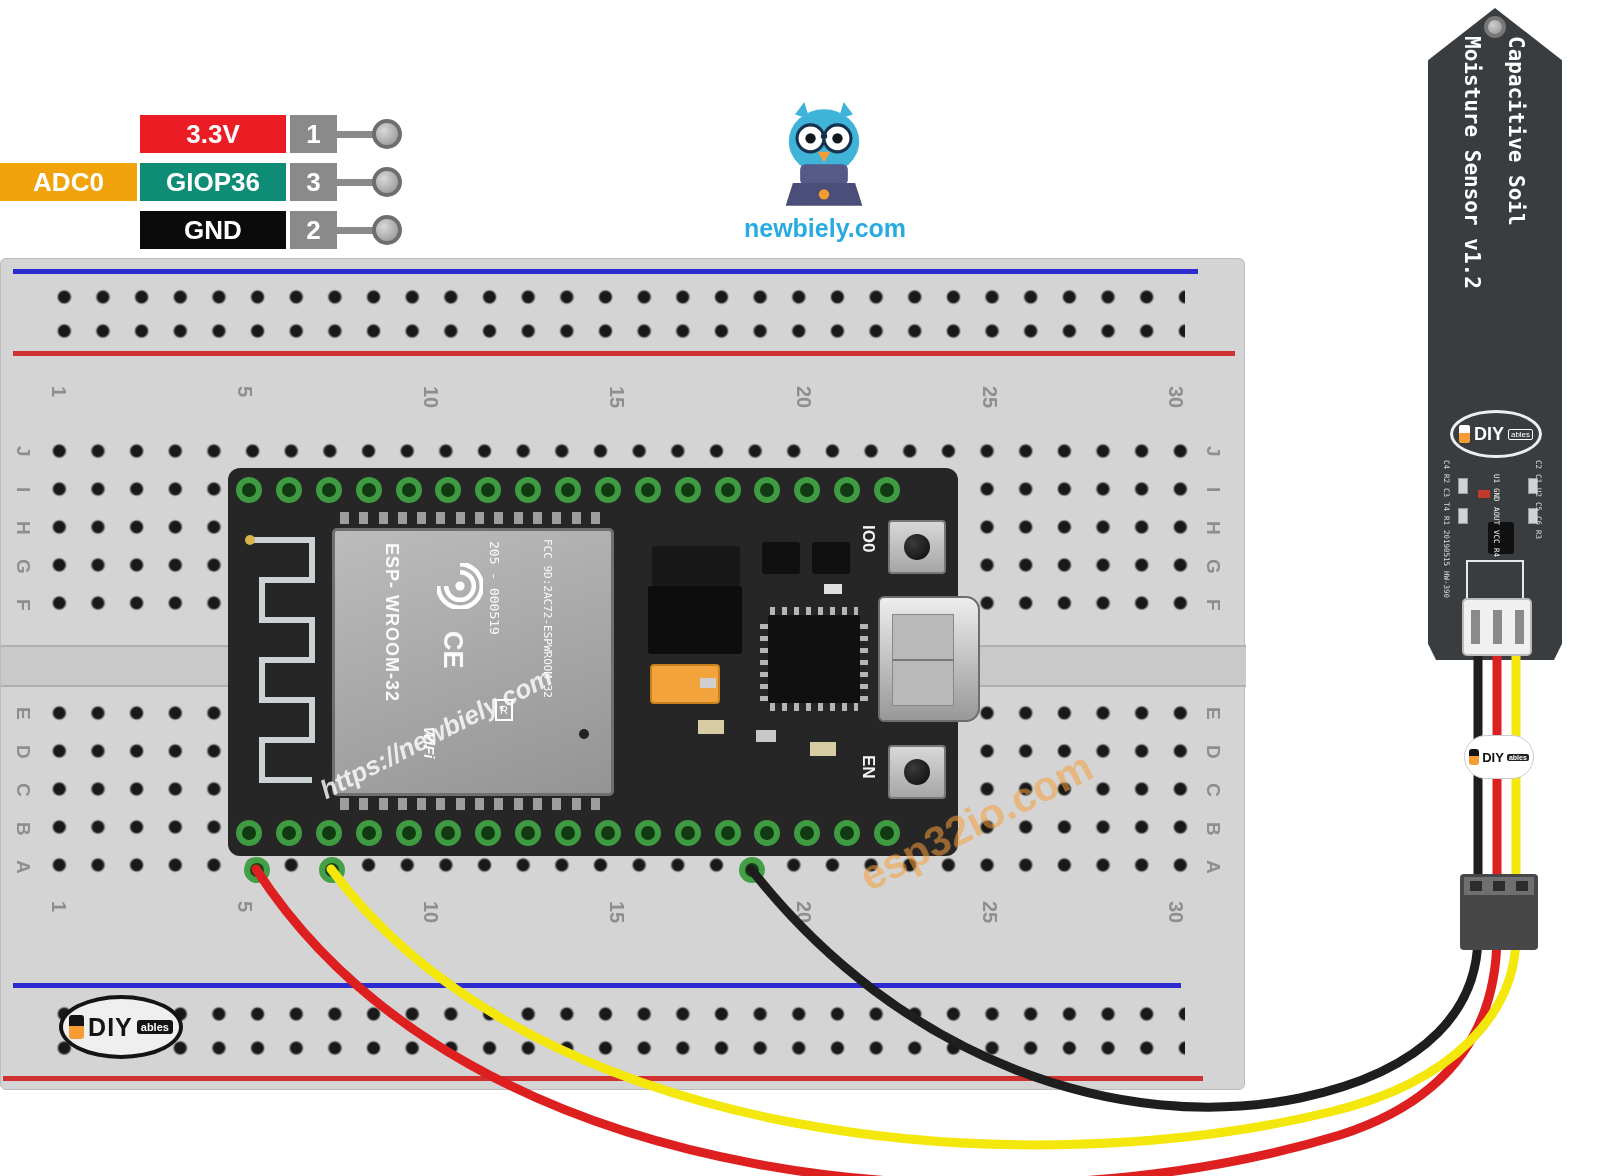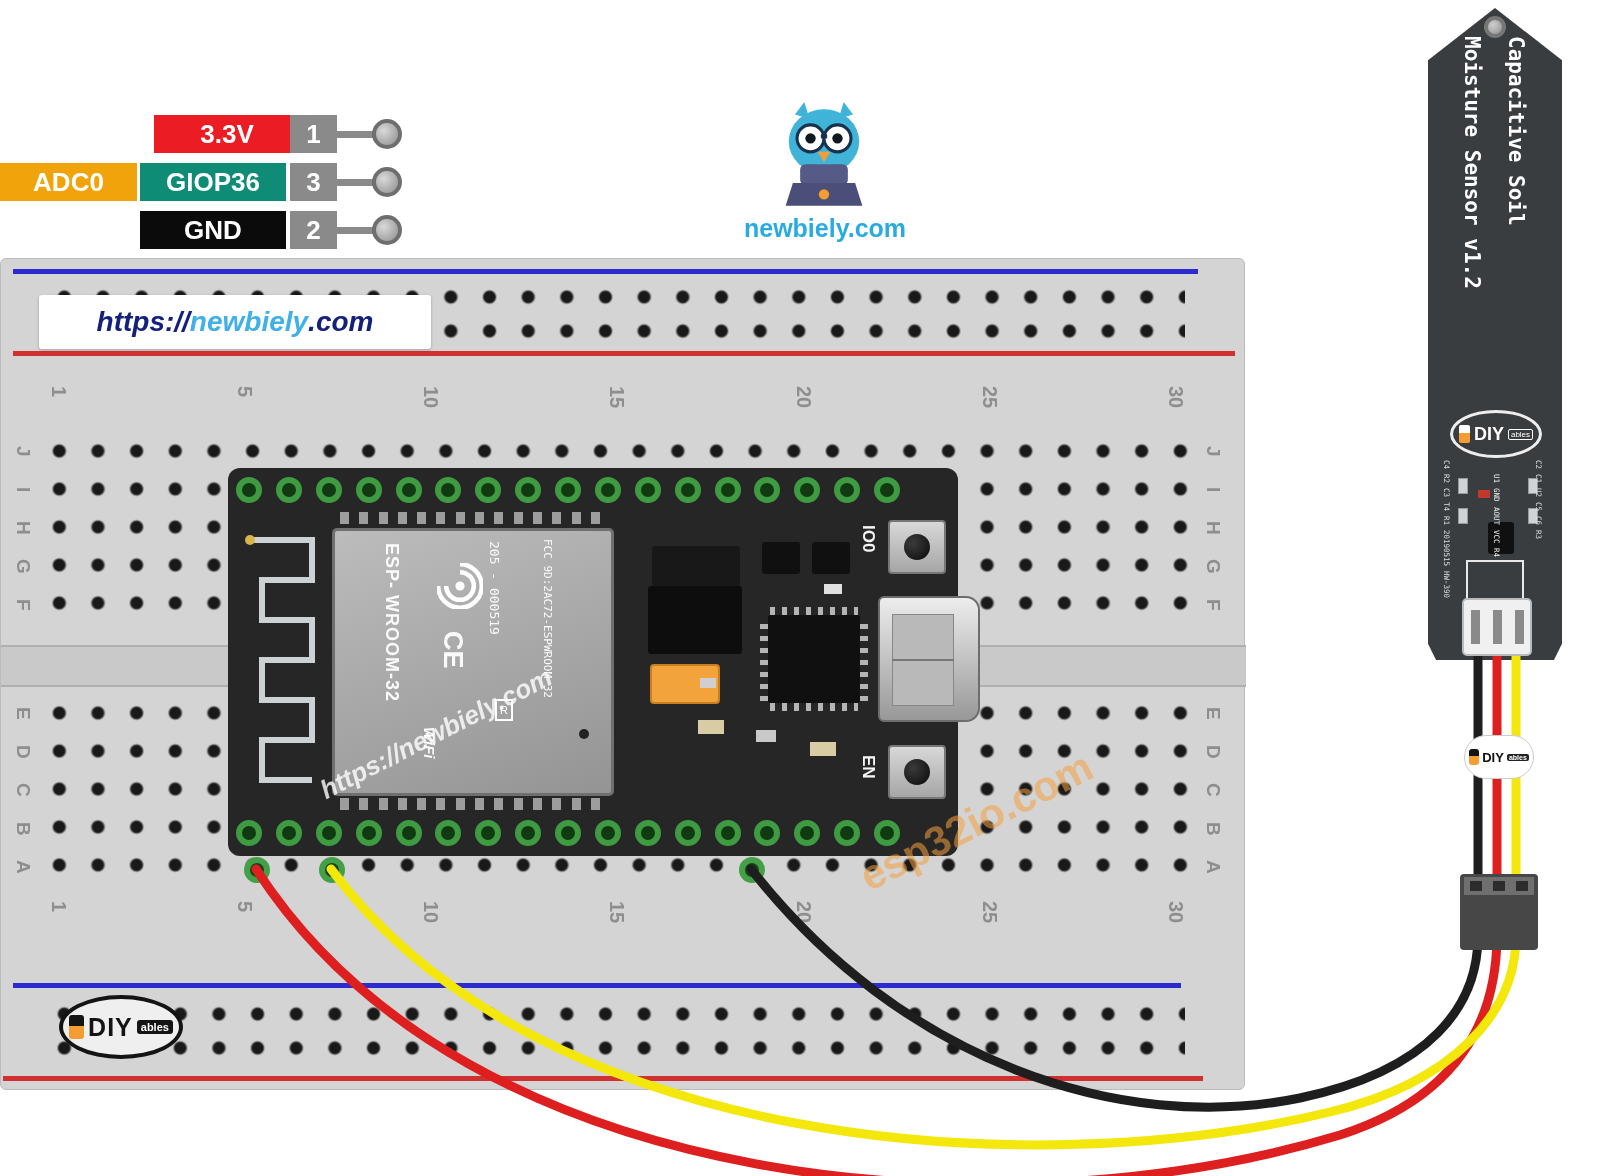--- a/index.html
+++ b/index.html
@@ -98,21 +98,21 @@
   
   #sitename { left:718px; top:214px; width:214px; text-align:center; font-size:25px; font-weight:bold; color:#29abe2; z-index:6; }
 </style>
 </head>
 <body>
 
 <div id="page">
 
   <div class="a" style="left:0;top:112px;width:420px;height:140px;">
 
-    <div class="a lg-box lg-33v" style="left:154px;top:3px;width:146px;">3.3V</div>
+    <div class="a lg-box lg-33v" style="left:140px;top:3px;width:146px;">3.3V</div>
     <div class="a lg-box lg-pin" style="left:290px;top:3px;width:47px;">1</div>
     <div class="a lg-line" style="left:337px;top:19px;width:50px;"></div>
     <div class="a lg-circle" style="left:372px;top:7px;"></div>
 
     <div class="a lg-box lg-adc" style="left:0;top:51px;width:137px;">ADC0</div>
     <div class="a lg-box lg-gpio" style="left:140px;top:51px;width:146px;text-align:center;">GIOP36</div>
     <div class="a lg-box lg-pin" style="left:290px;top:51px;width:47px;">3</div>
     <div class="a lg-line" style="left:337px;top:67px;width:50px;"></div>
     <div class="a lg-circle" style="left:372px;top:55px;"></div>
 
@@ -193,25 +193,20 @@
         <span>15</span>
         <span>20</span>
         <span>25</span>
         <span>30</span>
       </div>
 
     <div class="a rail-blue" style="left:12px;top:724px;width:1168px;"></div>
     <div class="a holes holes-rail" style="left:44px;top:738px;width:1140px;height:68px;"></div>
     <div class="a rail-red" style="left:2px;top:817px;width:1200px;"></div>
 
-    <div class="a" id="urlbadge">
-      <span class="p1">https://</span>
-        <span class="p2">newbiely</span>
-        <span class="p3">.com</span>
-    </div>
 
     <div class="a diy-ellipse" id="diy-board">
       <span class="diy-icon"></span>
       <span class="dname">DIY</span>
       <span class="dsub">ables</span>
     </div>
 
     <div class="a greenhole" style="left:243px;top:598px;"></div>
     <div class="a greenhole" style="left:318px;top:598px;"></div>
     <div class="a greenhole" style="left:738px;top:598px;"></div>

